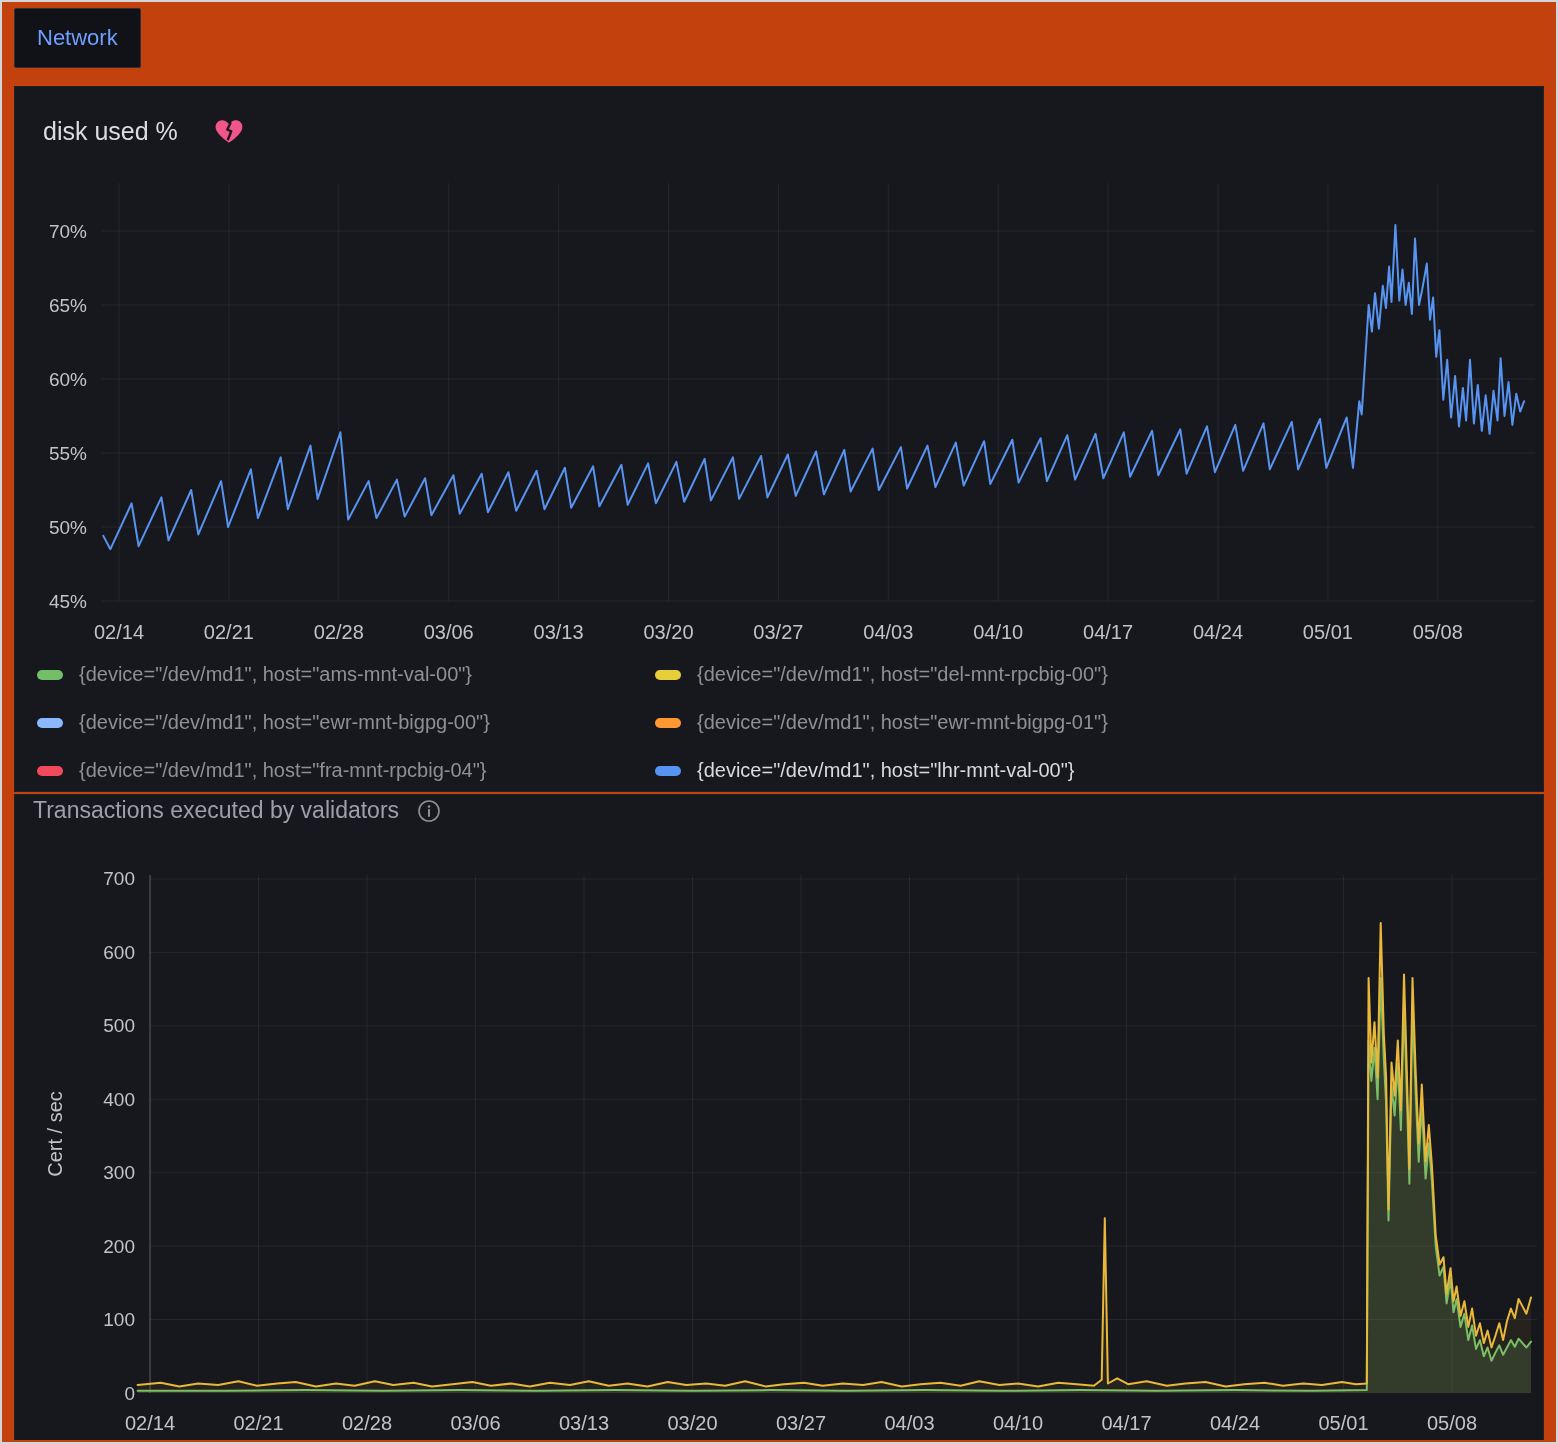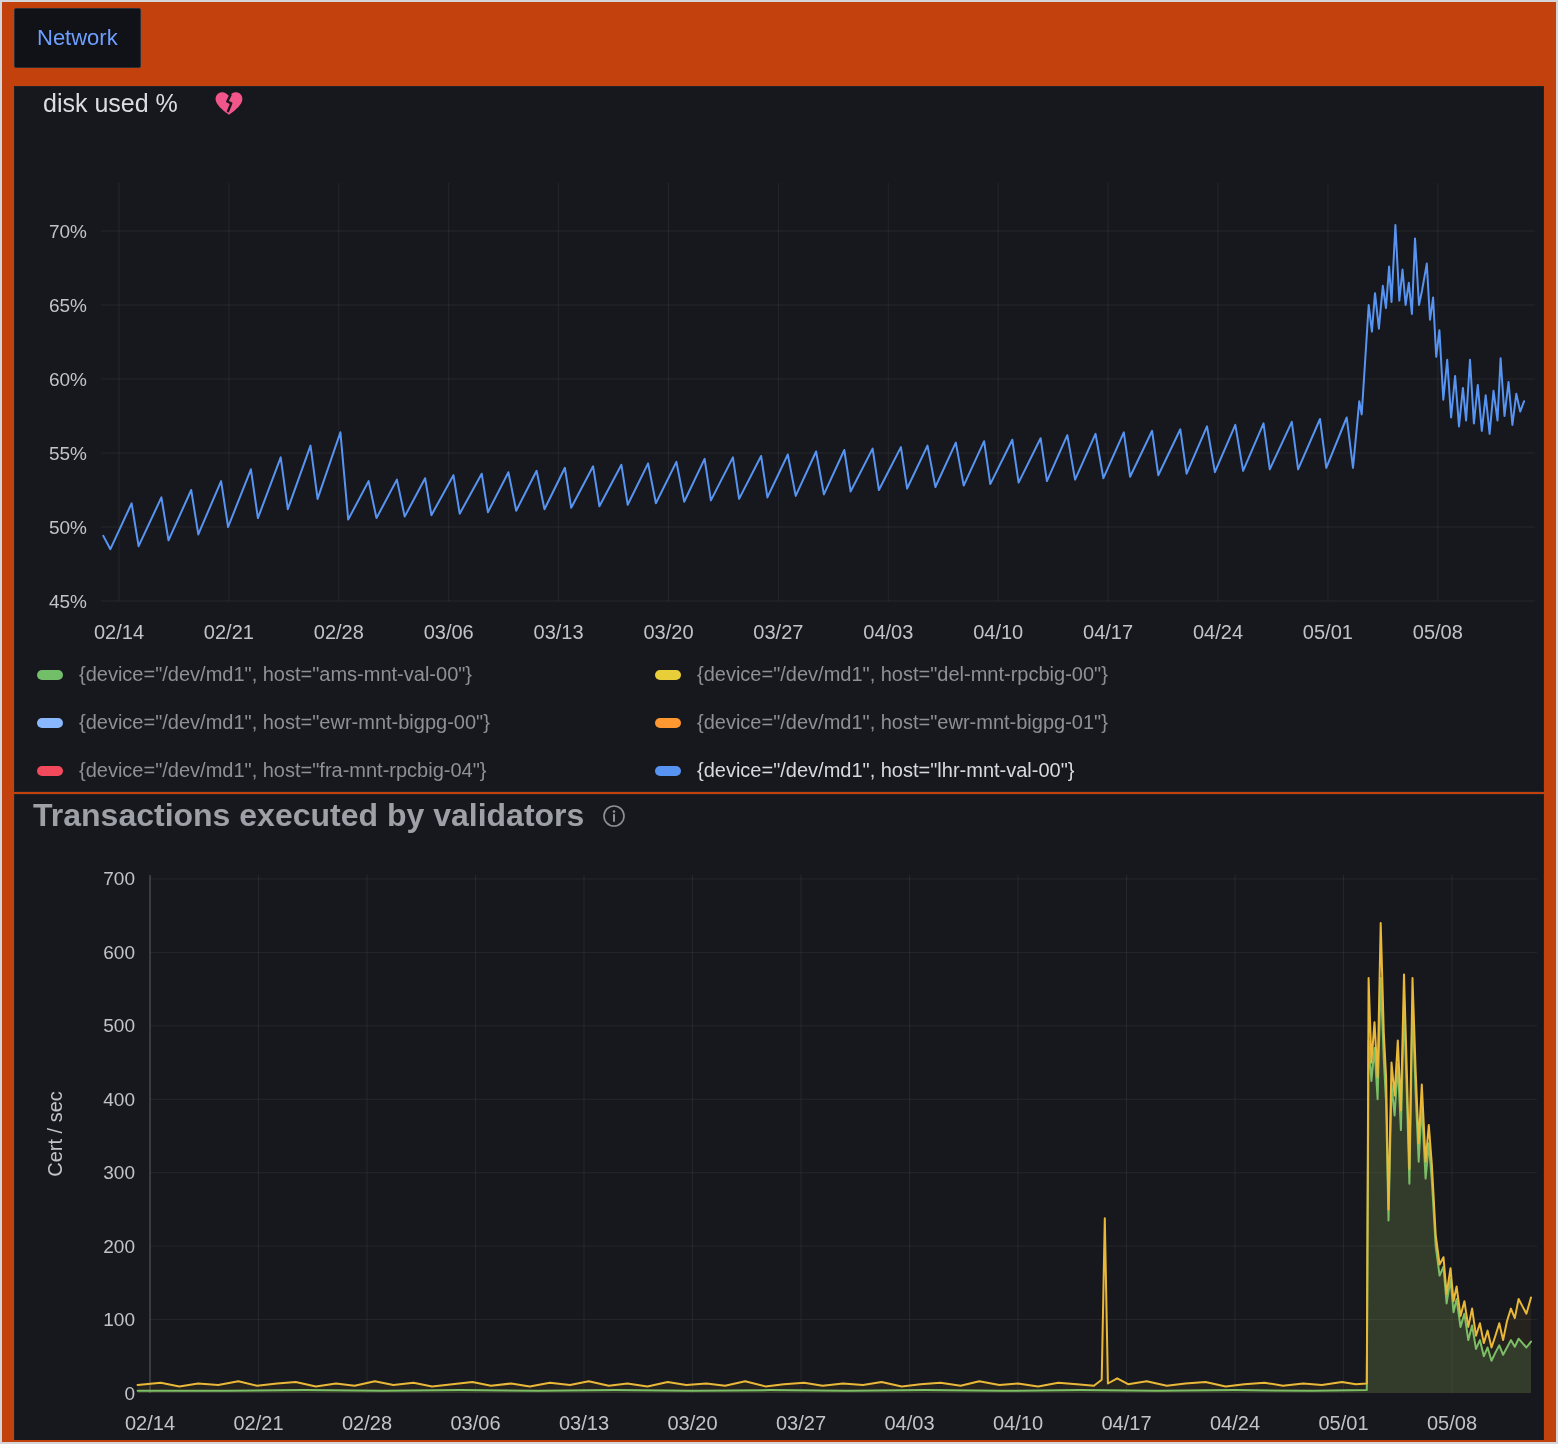--- a/index.html
+++ b/index.html
@@ -14,24 +14,24 @@
   .varbox.name{left:12px;color:#6e9fff;font-weight:500;}
   .varbox.value{left:150px;color:#d8d9de;border-color:#4c4d55;gap:12px;}
   .chev{width:20px;height:20px;stroke:#9d9ea3;stroke-width:2.4;fill:none;
         stroke-linecap:round;stroke-linejoin:round;}
   
   .panel{position:absolute;left:12px;width:1530px;background:#17181d;
          border:1px solid #202227;box-sizing:border-box;}
   .panel1{top:84px;height:706px;}
   .panel2{top:792px;height:646px;border-bottom:none;}
   .panel-header{position:absolute;display:flex;align-items:center;z-index:3;}
-  .panel1 .panel-header{left:28px;top:1px;gap:36px;}
+  .panel1 .panel-header{left:28px;top:29px;gap:36px;}
   .panel2 .panel-header{left:18px;top:2px;gap:18px;}
   .ptitle1{font-size:25px;font-weight:500;color:#dcdde1;}
-  .ptitle2{font-size:32px;font-weight:700;color:#9da0a6;}
+  .ptitle2{font-size:23px;font-weight:400;color:#9da0a6;}
   .chart-svg{position:absolute;left:0;top:0;}
   
   .legend{position:absolute;left:22px;top:576px;display:grid;
           grid-template-columns:612px auto;row-gap:25px;column-gap:6px;}
   .legend-item{display:flex;align-items:center;gap:16px;font-size:20px;
                color:#8f9096;cursor:pointer;white-space:nowrap;}
   .legend-item.bright{color:#d9dade;}
   .swatch{width:26px;height:10px;border-radius:5px;flex:0 0 auto;}
   
   .hearticon{width:30px;height:30px;}

